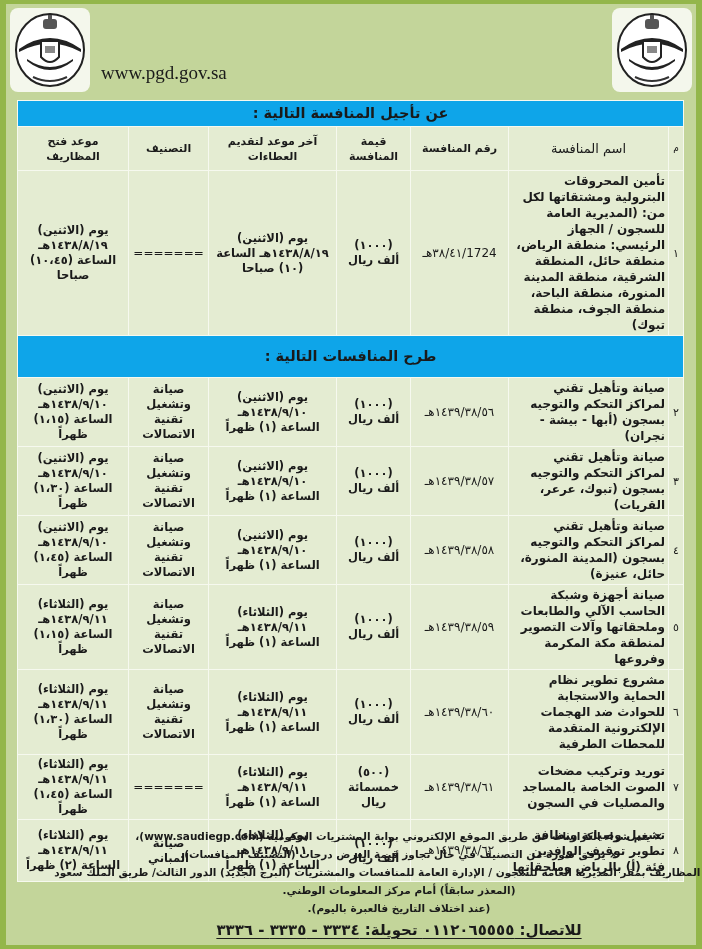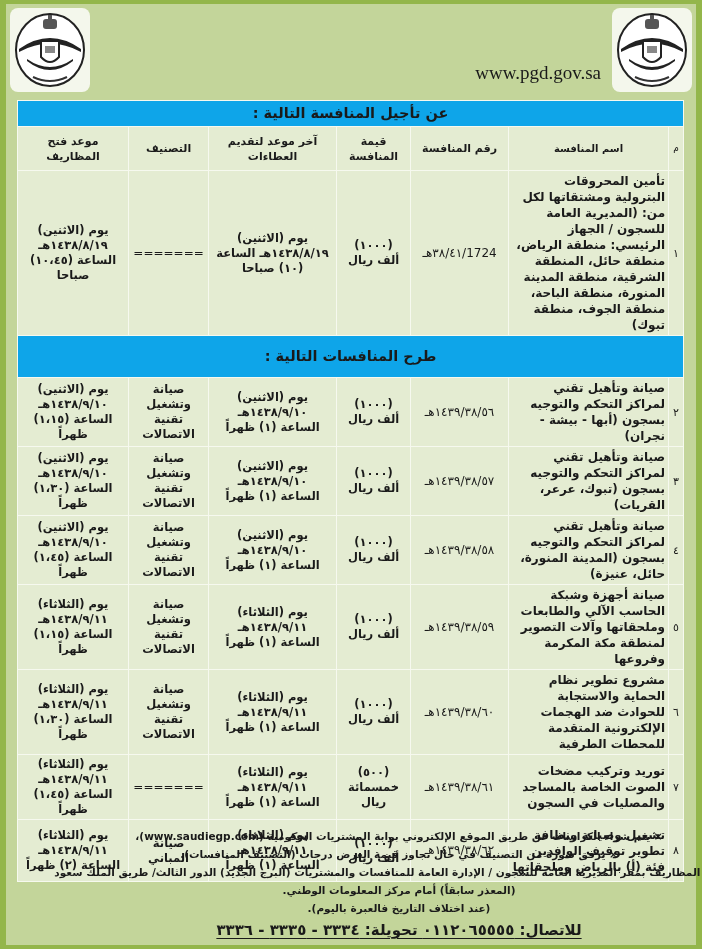--- a/index.html
+++ b/index.html
@@ -24,37 +24,37 @@
   }
   .logo.right { right: 4px; }
   .logo.left { left: 4px; }
   .logo svg { width: 74px; height: 78px; }
   .title {
     position: absolute; left: 95px; right: 95px; top: 2px; text-align: center;
     font-family: "DejaVu Sans", sans-serif; font-weight: bold; font-size: 42px;
     line-height: 54px; color: #111; letter-spacing: 1px;
   }
   .url {
-    position: absolute; left: 95px; right: 95px; top: 58px; text-align: right;
+    position: absolute; left: 95px; right: 95px; top: 58px; text-align: left;
     font-family: "Liberation Serif", serif; font-size: 19px; color: #1a1a1a;
   }
   .table-wrap {
     position: absolute; left: 11px; top: 96px; width: 668px;
   }
   table {
     width: 666px; border-collapse: collapse; direction: rtl;
     background: #e4ecd2; table-layout: fixed;
   }
   td, th {
     border: 1.5px solid #f6f9ef; text-align: center; vertical-align: middle;
     font-size: 11.5px; line-height: 15px; font-weight: bold; color: #1a1a1a;
     padding: 2px 3px;
   }
   th { font-size: 11px; font-weight: bold; height: 44px; }
-  th.name-h { font-weight: bold; font-size: 10px; }
+  th.name-h { font-weight: normal; font-size: 13px; }
   th.m-h { font-weight: normal; font-size: 9px; }
   .section-title td {
     font-size: 14.5px; height: 26px; background: #0ea5e9;
   }
   td.name { text-align: right; font-size: 12px; line-height: 16px; margin-left: 22px; }
   td.num { font-weight: normal; font-size: 12px; }
   td.val, td.dates { font-size: 11.5px; }
   td.dates { line-height: 15px; }
   td.m { font-weight: normal; font-size: 11px; }
   .notes {

